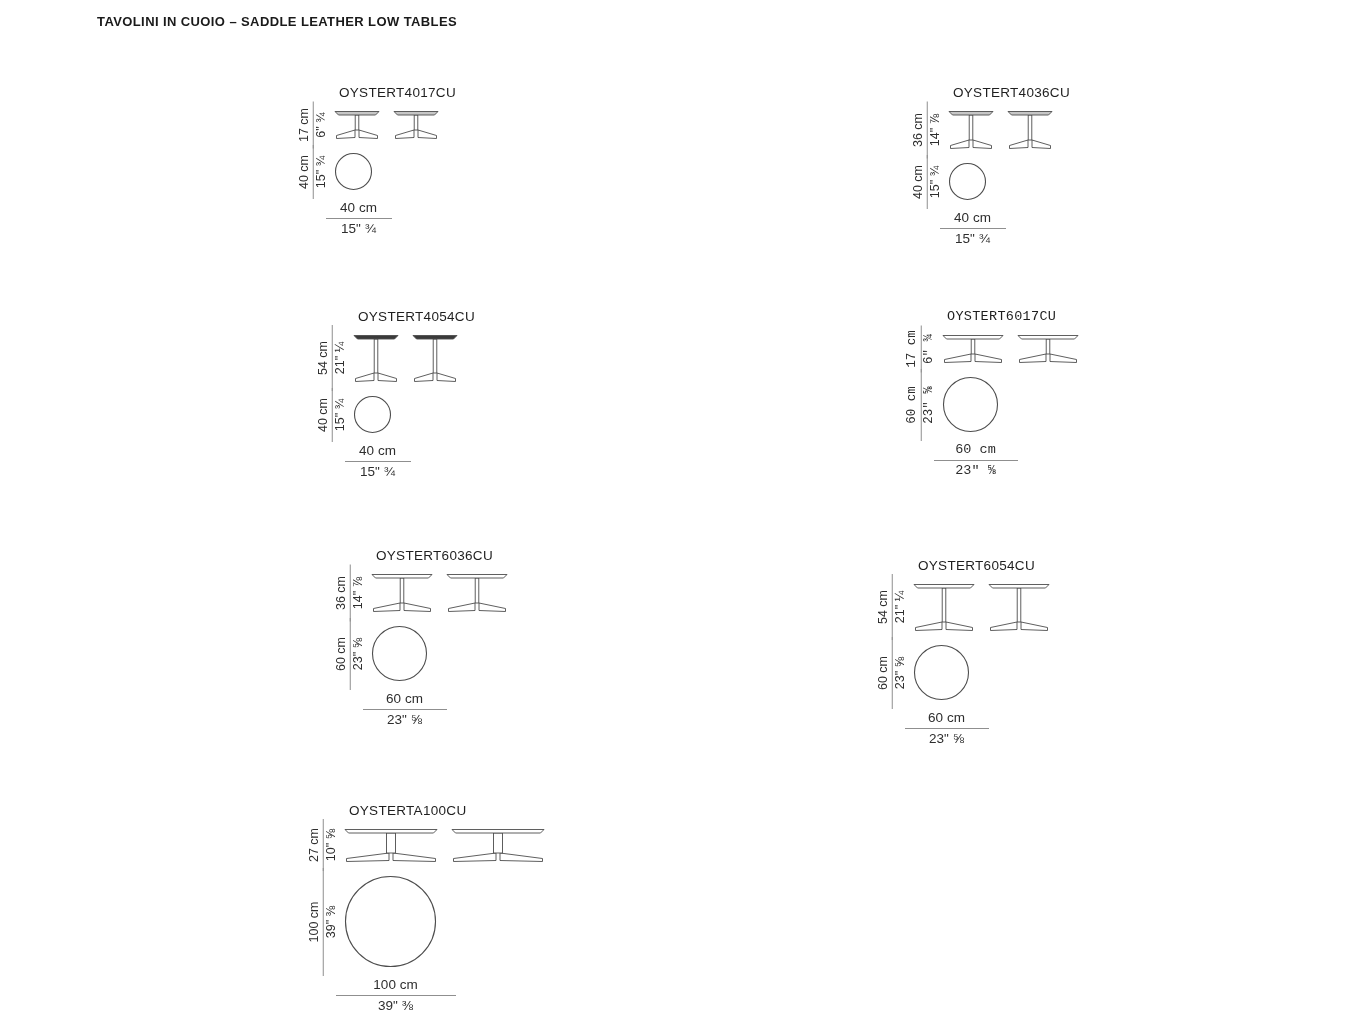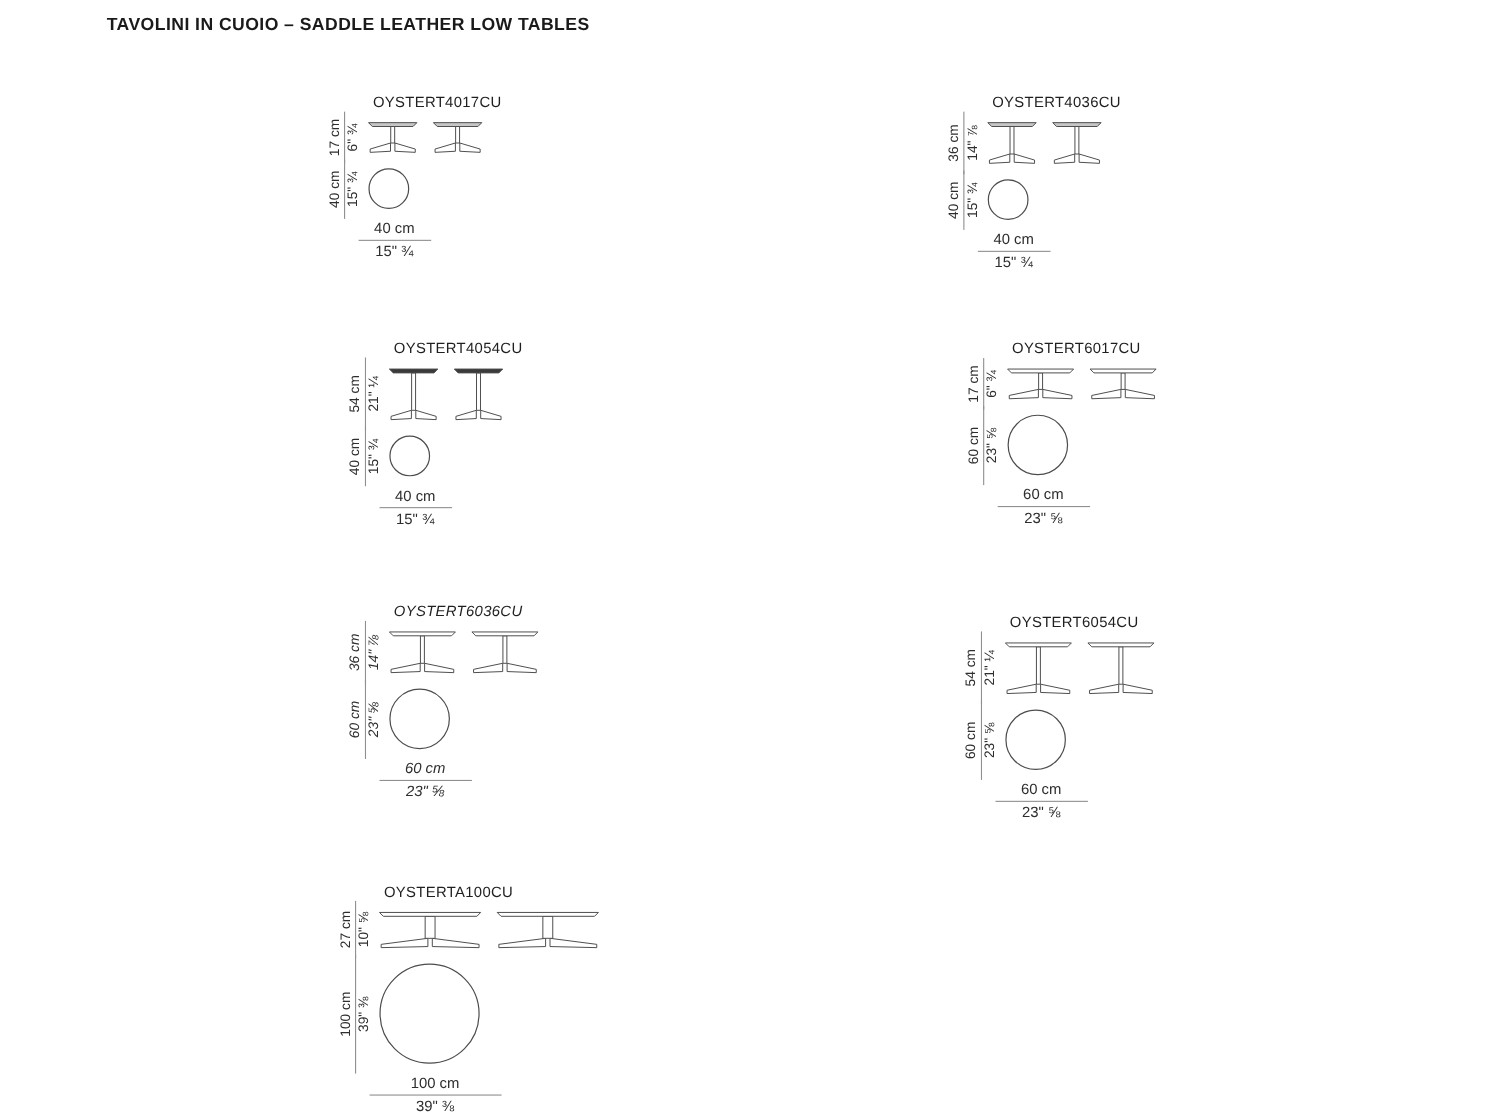--- a/index.html
+++ b/index.html
@@ -3,21 +3,21 @@
 <meta charset="utf-8">
 <style>
   html,body{margin:0;padding:0;}
   body{
     width:1356px;height:1017px;position:relative;background:#ffffff;
     font-family:"Liberation Sans","DejaVu Sans",sans-serif;
     color:#1f1f1f;overflow:hidden;
   }
   .page-title{
     position:absolute;left:97px;top:14px;
-    font-size:16px;font-weight:bold;letter-spacing:.4px;color:#1a1a1a;
+    font-size:13px;font-weight:bold;letter-spacing:.4px;color:#1a1a1a;
     white-space:nowrap;
   }
   .product{position:absolute;}
   .code{
     margin-left:47px;margin-bottom:9px;font-size:13.5px;letter-spacing:.3px;
     color:#1f1f1f;white-space:nowrap;line-height:14px;
   }
   .row{display:flex;align-items:flex-start;}
   .circ-row{margin-top:12px;}
   .vdim{position:relative;width:42px;flex-shrink:0;}
@@ -81,21 +81,21 @@
           <circle cx="19.5" cy="19.5" r="18" fill="none" stroke="#4d4d4d" stroke-width="1.1"></circle>
         </svg>
       </div>
     </div>
     <div class="hdim" style="width: 66px; margin-left: 33.5px;">
       <div class="hdim-cm">40 cm</div>
       <div class="hdim-in">15" ¾</div>
     </div>
   </div>
 
-  <div class="product" style="left: 855px; top: 86px;">
+  <div class="product" style="left: 906px; top: 86px;">
     <div class="code">OYSTERT4036CU</div>
     <div class="row elev-row">
       <div class="vdim" style="height: 41px;">
         <div class="vdim-inner" style="width: 57px;">
           <div class="vdim-cm">36 cm</div>
           <div class="vdim-in">14" ⅞</div>
         </div>
       </div>
       <div class="drawings">
         <svg width="46" height="41" viewBox="0 0 46 41">
@@ -167,21 +167,21 @@
           <circle cx="19.5" cy="19.5" r="18" fill="none" stroke="#4d4d4d" stroke-width="1.1"></circle>
         </svg>
       </div>
     </div>
     <div class="hdim" style="width: 66px; margin-left: 33.5px;">
       <div class="hdim-cm">40 cm</div>
       <div class="hdim-in">15" ¾</div>
     </div>
   </div>
 
-  <div class="product" style="left: 873px; top: 310px;">
+  <div class="product" style="left: 900px; top: 310px; font-family: Liberation Mono, monospace;">
     <div class="code">OYSTERT6017CU</div>
     <div class="row elev-row">
       <div class="vdim" style="height: 31px;">
         <div class="vdim-inner" style="width: 47px;">
           <div class="vdim-cm">17 cm</div>
           <div class="vdim-in">6" ¾</div>
         </div>
       </div>
       <div class="drawings">
         <svg width="62" height="31" viewBox="0 0 62 31">
@@ -210,21 +210,21 @@
           <circle cx="28.5" cy="28.5" r="27" fill="none" stroke="#4d4d4d" stroke-width="1.1"></circle>
         </svg>
       </div>
     </div>
     <div class="hdim" style="width: 84px; margin-left: 33.5px;">
       <div class="hdim-cm">60 cm</div>
       <div class="hdim-in">23" ⅝</div>
     </div>
   </div>
 
-  <div class="product" style="left: 311px; top: 549px; font-style: italic;">
+  <div class="product" style="left: 329px; top: 549px;">
     <div class="code">OYSTERT6036CU</div>
     <div class="row elev-row">
       <div class="vdim" style="height: 41px;">
         <div class="vdim-inner" style="width: 57px;">
           <div class="vdim-cm">36 cm</div>
           <div class="vdim-in">14" ⅞</div>
         </div>
       </div>
       <div class="drawings">
         <svg width="62" height="41" viewBox="0 0 62 41">

